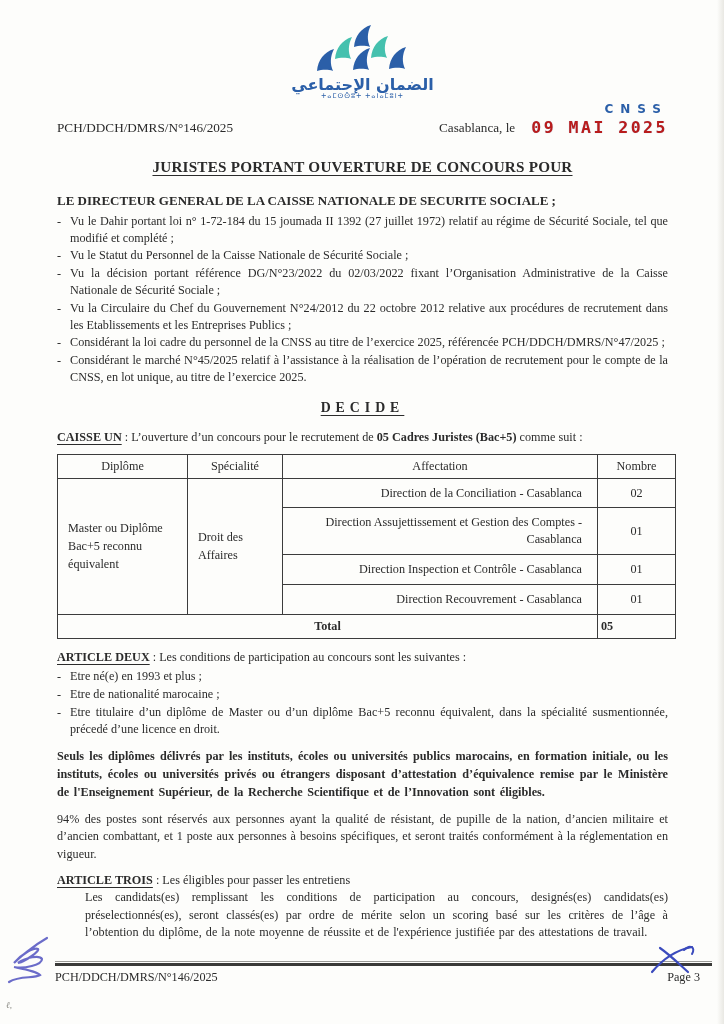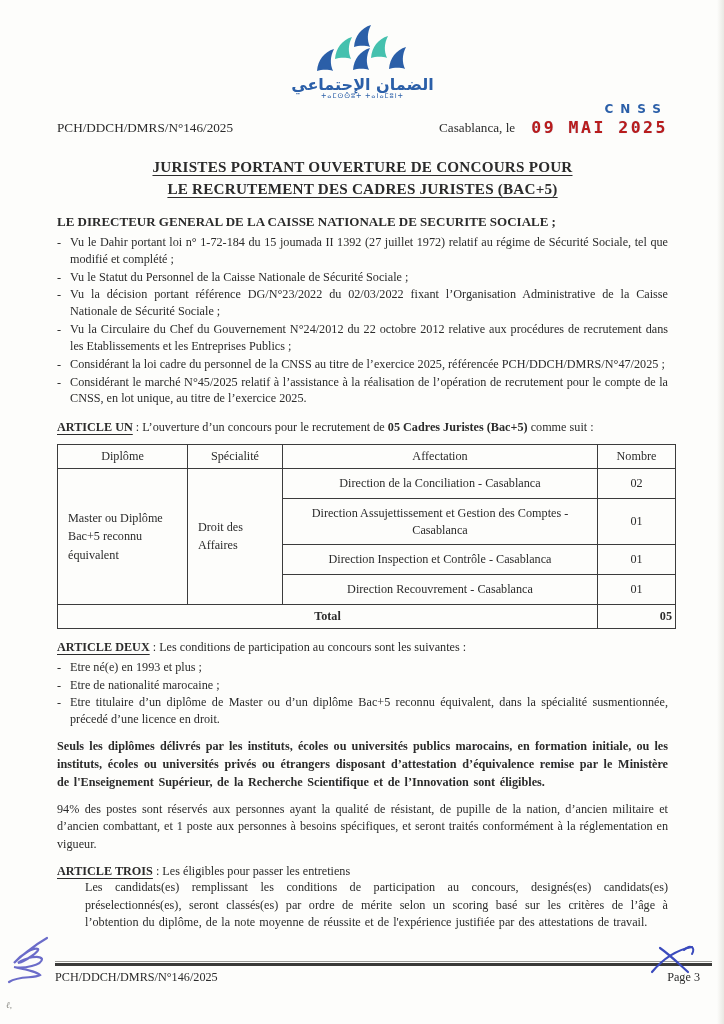--- a/index.html
+++ b/index.html
@@ -54,24 +54,24 @@
 
   .article-p{margin-top:12px;text-align:justify;}
   .lbl{font-weight:bold;}
   .b{font-weight:bold;}
 
   
   table.rec{border-collapse:collapse;margin-top:8px;width:618px;table-layout:fixed;}
   table.rec th,table.rec td{border:1.4px solid #3c3c3c;font-size:12.2px;}
   table.rec th{font-weight:normal;text-align:center;padding:3px 4px;}
   td.merge{vertical-align:middle;padding:4px 10px;line-height:1.5;}
-  td.affect{text-align:center;padding:6px 9px;}
+  td.affect{text-align:right;padding:6px 15px;}
   td.num{text-align:center;padding:6px 2px;}
   td.total-l{font-weight:bold;text-align:center;padding:3px;}
-  td.total-v{font-weight:bold;text-align:right;padding:3px;margin-top:8px;}
+  td.total-v{font-weight:bold;text-align:left;padding:3px;margin-top:8px;}
 
   .elig{margin-top:10px;font-weight:bold;text-align:justify;line-height:1.47;word-spacing:1.6px;}
   .quota{margin-top:9px;text-align:justify;line-height:1.44;}
   .a3-body{text-align:justify;line-height:1.44;word-spacing:1px;margin-left:28px;}
 
   
   .footer{position:absolute;left:55px;right:12px;top:961px;}
   .rule{height:0;border-top:1px solid #9a9a96;}
   .rule-thick{margin-top:1px;border-top:3px solid #3a3a38;}
   .footer-row{display:flex;justify-content:space-between;margin-top:3px;font-size:12.2px;padding-right:12px;}
@@ -106,21 +106,20 @@
     <div class="ref-row">
       <span>PCH/DDCH/DMRS/N°146/2025</span>
       <span class="place-date">
         <span>Casablanca, le</span>
         <span class="stamp">09 MAI 2025</span>
       </span>
     </div>
 
     <div class="title">
       <span class="u">JURISTES PORTANT OUVERTURE DE CONCOURS POUR</span><br>
-      <span class="u">LE RECRUTEMENT DES CADRES JURISTES (BAC+5)</span>
     </div>
 
     <div class="addressee">LE DIRECTEUR GENERAL DE LA CAISSE NATIONALE DE SECURITE SOCIALE ;</div>
 
     <div class="hlist">
       <div class="hitem">
           <span class="dash">-</span>
           <span class="htext">Vu le Dahir portant loi n° 1-72-184 du 15 joumada II 1392 (27 juillet 1972) relatif au régime de Sécurité Sociale, tel que modifié et complété ;</span>
         </div>
       <div class="hitem">
@@ -138,23 +137,26 @@
       <div class="hitem">
           <span class="dash">-</span>
           <span class="htext">Considérant la loi cadre du personnel de la CNSS au titre de l’exercice 2025, référencée PCH/DDCH/DMRS/N°47/2025 ;</span>
         </div>
       <div class="hitem">
           <span class="dash">-</span>
           <span class="htext">Considérant le marché N°45/2025 relatif à l’assistance à la réalisation de l’opération de recrutement pour le compte de la CNSS, en lot unique, au titre de l’exercice 2025.</span>
         </div>
     </div>
 
+    <div class="decide">
+      <span class="u">DECIDE</span>
+    </div>
 
     <div class="article-p">
-      <span class="lbl u">ARTICLE UN</span><span> : L’ouverture d’un concours pour le recrutement de </span><span class="b">05 Cadres Juristes (Bac+5)</span><span> comme suit :</span>
+      <span class="lbl u">CAISSE UN</span><span> : L’ouverture d’un concours pour le recrutement de </span><span class="b">05 Cadres Juristes (Bac+5)</span><span> comme suit :</span>
     </div>
 
     <table class="rec">
       <colgroup>
           <col style="width:130px">
           <col style="width:95px">
           <col style="width:315px">
           <col style="width:78px">
         </colgroup>
       <tbody>

